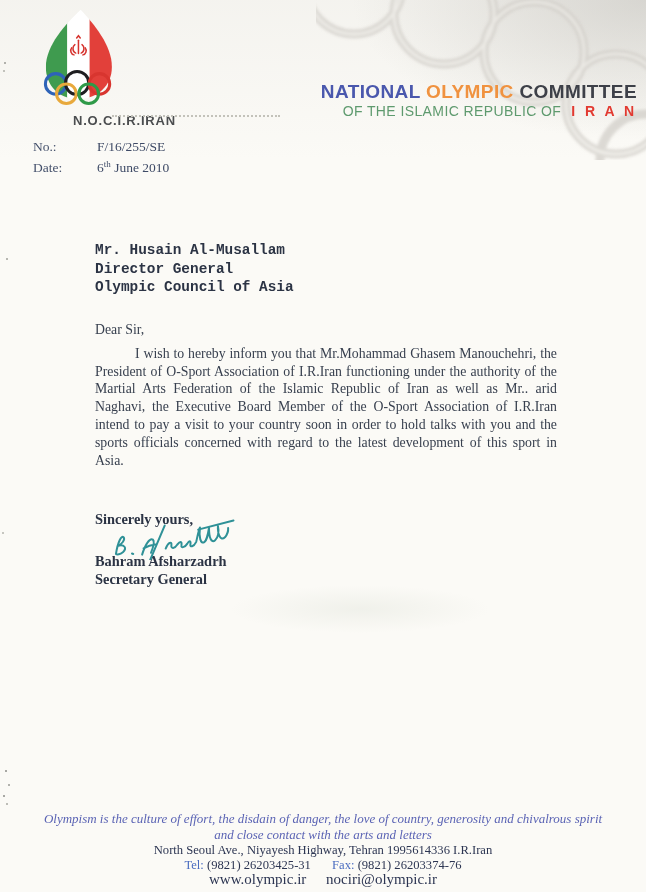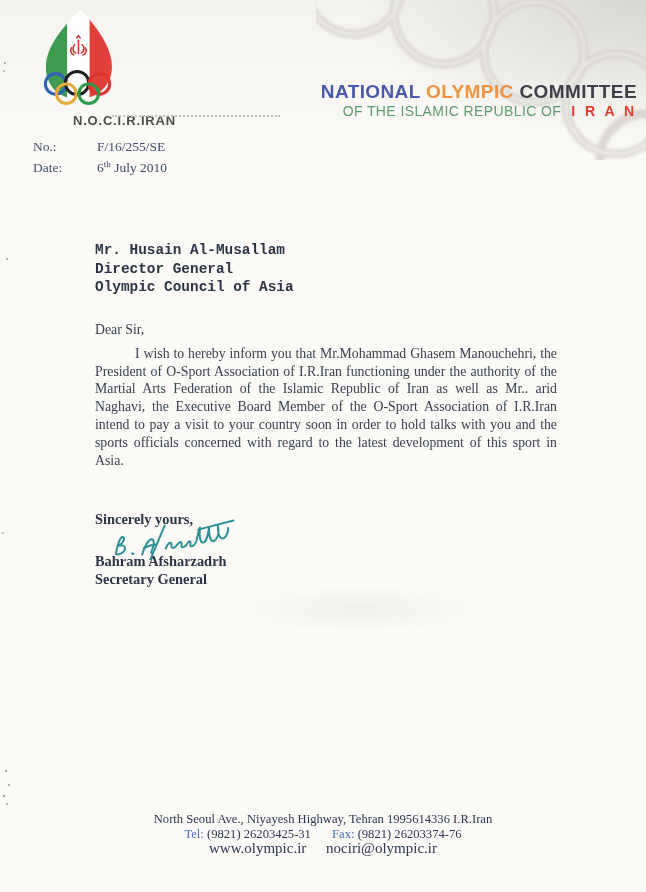--- a/index.html
+++ b/index.html
@@ -136,21 +136,21 @@
       <span class="country">I R A N</span>
     </div>
   </div>
   <div class="dotted-rule"></div>
 
   <div class="meta">
     <div class="meta-row">
       <span class="meta-label">No.:</span><span class="meta-value">F/16/255/SE</span>
     </div>
     <div class="meta-row">
-      <span class="meta-label">Date:</span><span class="meta-value"><span>6</span><sup>th</sup><span> July 2010</span></span>
+      <span class="meta-label">Date:</span><span class="meta-value"><span>6</span><sup>th</sup><span> June 2010</span></span>
     </div>
   </div>
 
   <div class="recipient">
     <div>Mr. Husain Al-Musallam</div>
     <div>Director General</div>
     <div>Olympic Council of Asia</div>
   </div>
 
   <div class="letter-body">
@@ -168,20 +168,24 @@
         <path d="M63 6 L45 40"></path>
         <path d="M62 29 C65 23 69 22 68 26 C67 30 71 30 74 26 C77 23 79 23 78 27 C77 30 81 30 84 26 C86 23 88 23 87 27 C86 30 90 30 93 25 C94 22 96 15 98 11 C96 20 97 28 101 26 C104 24 105 20 107 12 C106 22 108 28 112 25 C115 23 117 17 116 11 C115 19 117 27 122 23 C125 20 126 17 126 14"></path>
         <path d="M96 13 L132 7"></path>
       </g>
     </svg>
     <div class="sig-name">Bahram Afsharzadrh</div>
     <div class="sig-role">Secretary General</div>
   </div>
 
   <div class="footer">
+    <div class="motto">
+      <div>Olympism is the culture of effort, the disdain of danger, the love of country, generosity and chivalrous spirit</div>
+      <div>and close contact with the arts and letters</div>
+    </div>
     <div class="addr">North Seoul Ave., Niyayesh Highway, Tehran 1995614336  I.R.Iran</div>
     <div class="telfax">
       <span class="lbl">Tel:</span>
       <span>(9821) 26203425-31</span><span class="gap"></span>
       <span class="lbl">Fax:</span>
       <span>(9821) 26203374-76</span>
     </div>
     <div class="webline">
       <span>www.olympic.ir</span><span class="gap"></span>
       <span>nociri@olympic.ir</span>

